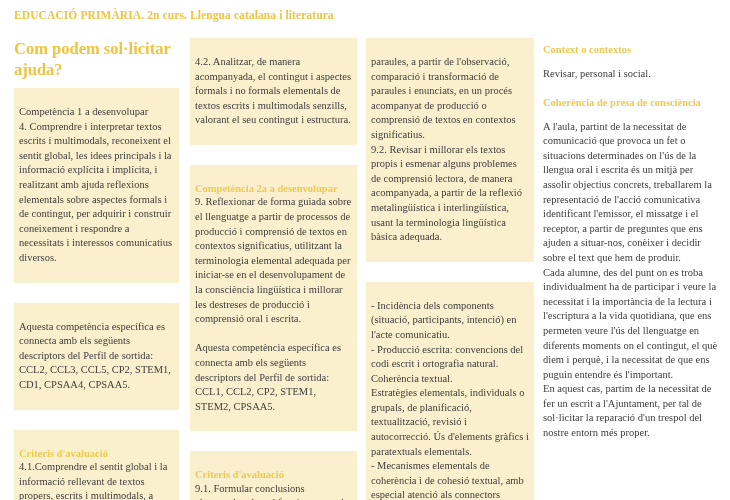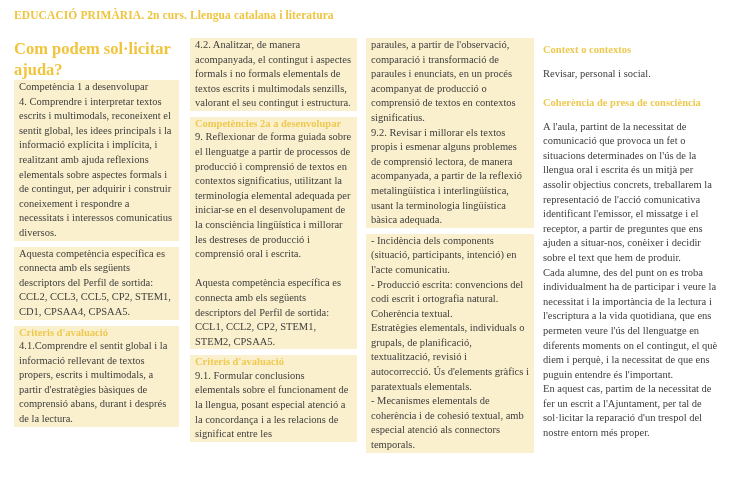--- a/index.html
+++ b/index.html
@@ -12,25 +12,25 @@
     font-size:11.5px; font-weight:bold; color:#efc43e;
     letter-spacing:0.1px; white-space:nowrap;
   }
   .col { position:absolute; top:38px; }
   .col1 { left:14px;  width:165px; }
   .col2 { left:190px; width:167px; }
   .col3 { left:366px; width:168px; }
   .col4 { left:543px; width:176px; }
 
   .question {
-    margin:0 0 0 0; font-size:16.5px; font-weight:bold;
+    margin:0 0 8px 0; font-size:16.5px; font-weight:bold;
     color:#f0c43c; line-height:21px; white-space:pre-line;
   }
   .block {
-    background:#fbf0cd; padding:0 5px; margin-bottom:6px;
+    background:#fbf0cd; padding:17px 5px; margin-bottom:20px;
   }
   .block.narrow { width:130px; }
   .gold-h {
     display:block; color:#eec94f; font-weight:bold;
     font-size:10.5px; line-height:13.5px; white-space:pre-line;
   }
   .body-text {
     margin:0; font-size:10.5px; line-height:14.6px; color:#3d3d3d;
     white-space:pre-line;
   }
@@ -64,21 +64,21 @@
       <p class="body-text">4.1.Comprendre el sentit global i la informació rellevant de textos propers, escrits i multimodals, a partir d'estratègies bàsiques de comprensió abans, durant i després de la lectura.</p>
     </div>
   </div>
 
   <div class="col col2">
     <div class="block">
       <p class="body-text">4.2. Analitzar, de manera acompanyada, el contingut i aspectes formals i no formals elementals de textos escrits i multimodals senzills, valorant el seu contingut i estructura.</p>
     </div>
 
     <div class="block">
-      <span class="gold-h">Competències 2a a desenvolupar</span>
+      <span class="gold-h">Competència 2a a desenvolupar</span>
       <p class="body-text">9. Reflexionar de forma guiada sobre el llenguatge a partir de processos de producció i comprensió de textos en contextos significatius, utilitzant la terminologia elemental adequada per iniciar-se en el desenvolupament de la consciència lingüística i millorar les destreses de producció i comprensió oral i escrita.
 
 Aquesta competència específica es connecta amb els següents descriptors del Perfil de sortida: CCL1, CCL2, CP2, STEM1, STEM2, CPSAA5.</p>
     </div>
 
     <div class="block">
       <span class="gold-h">Criteris d'avaluació</span>
       <p class="body-text">9.1. Formular conclusions elementals sobre el funcionament de la llengua, posant especial atenció a la concordança i a les relacions de significat entre les</p>
     </div>
   </div>

